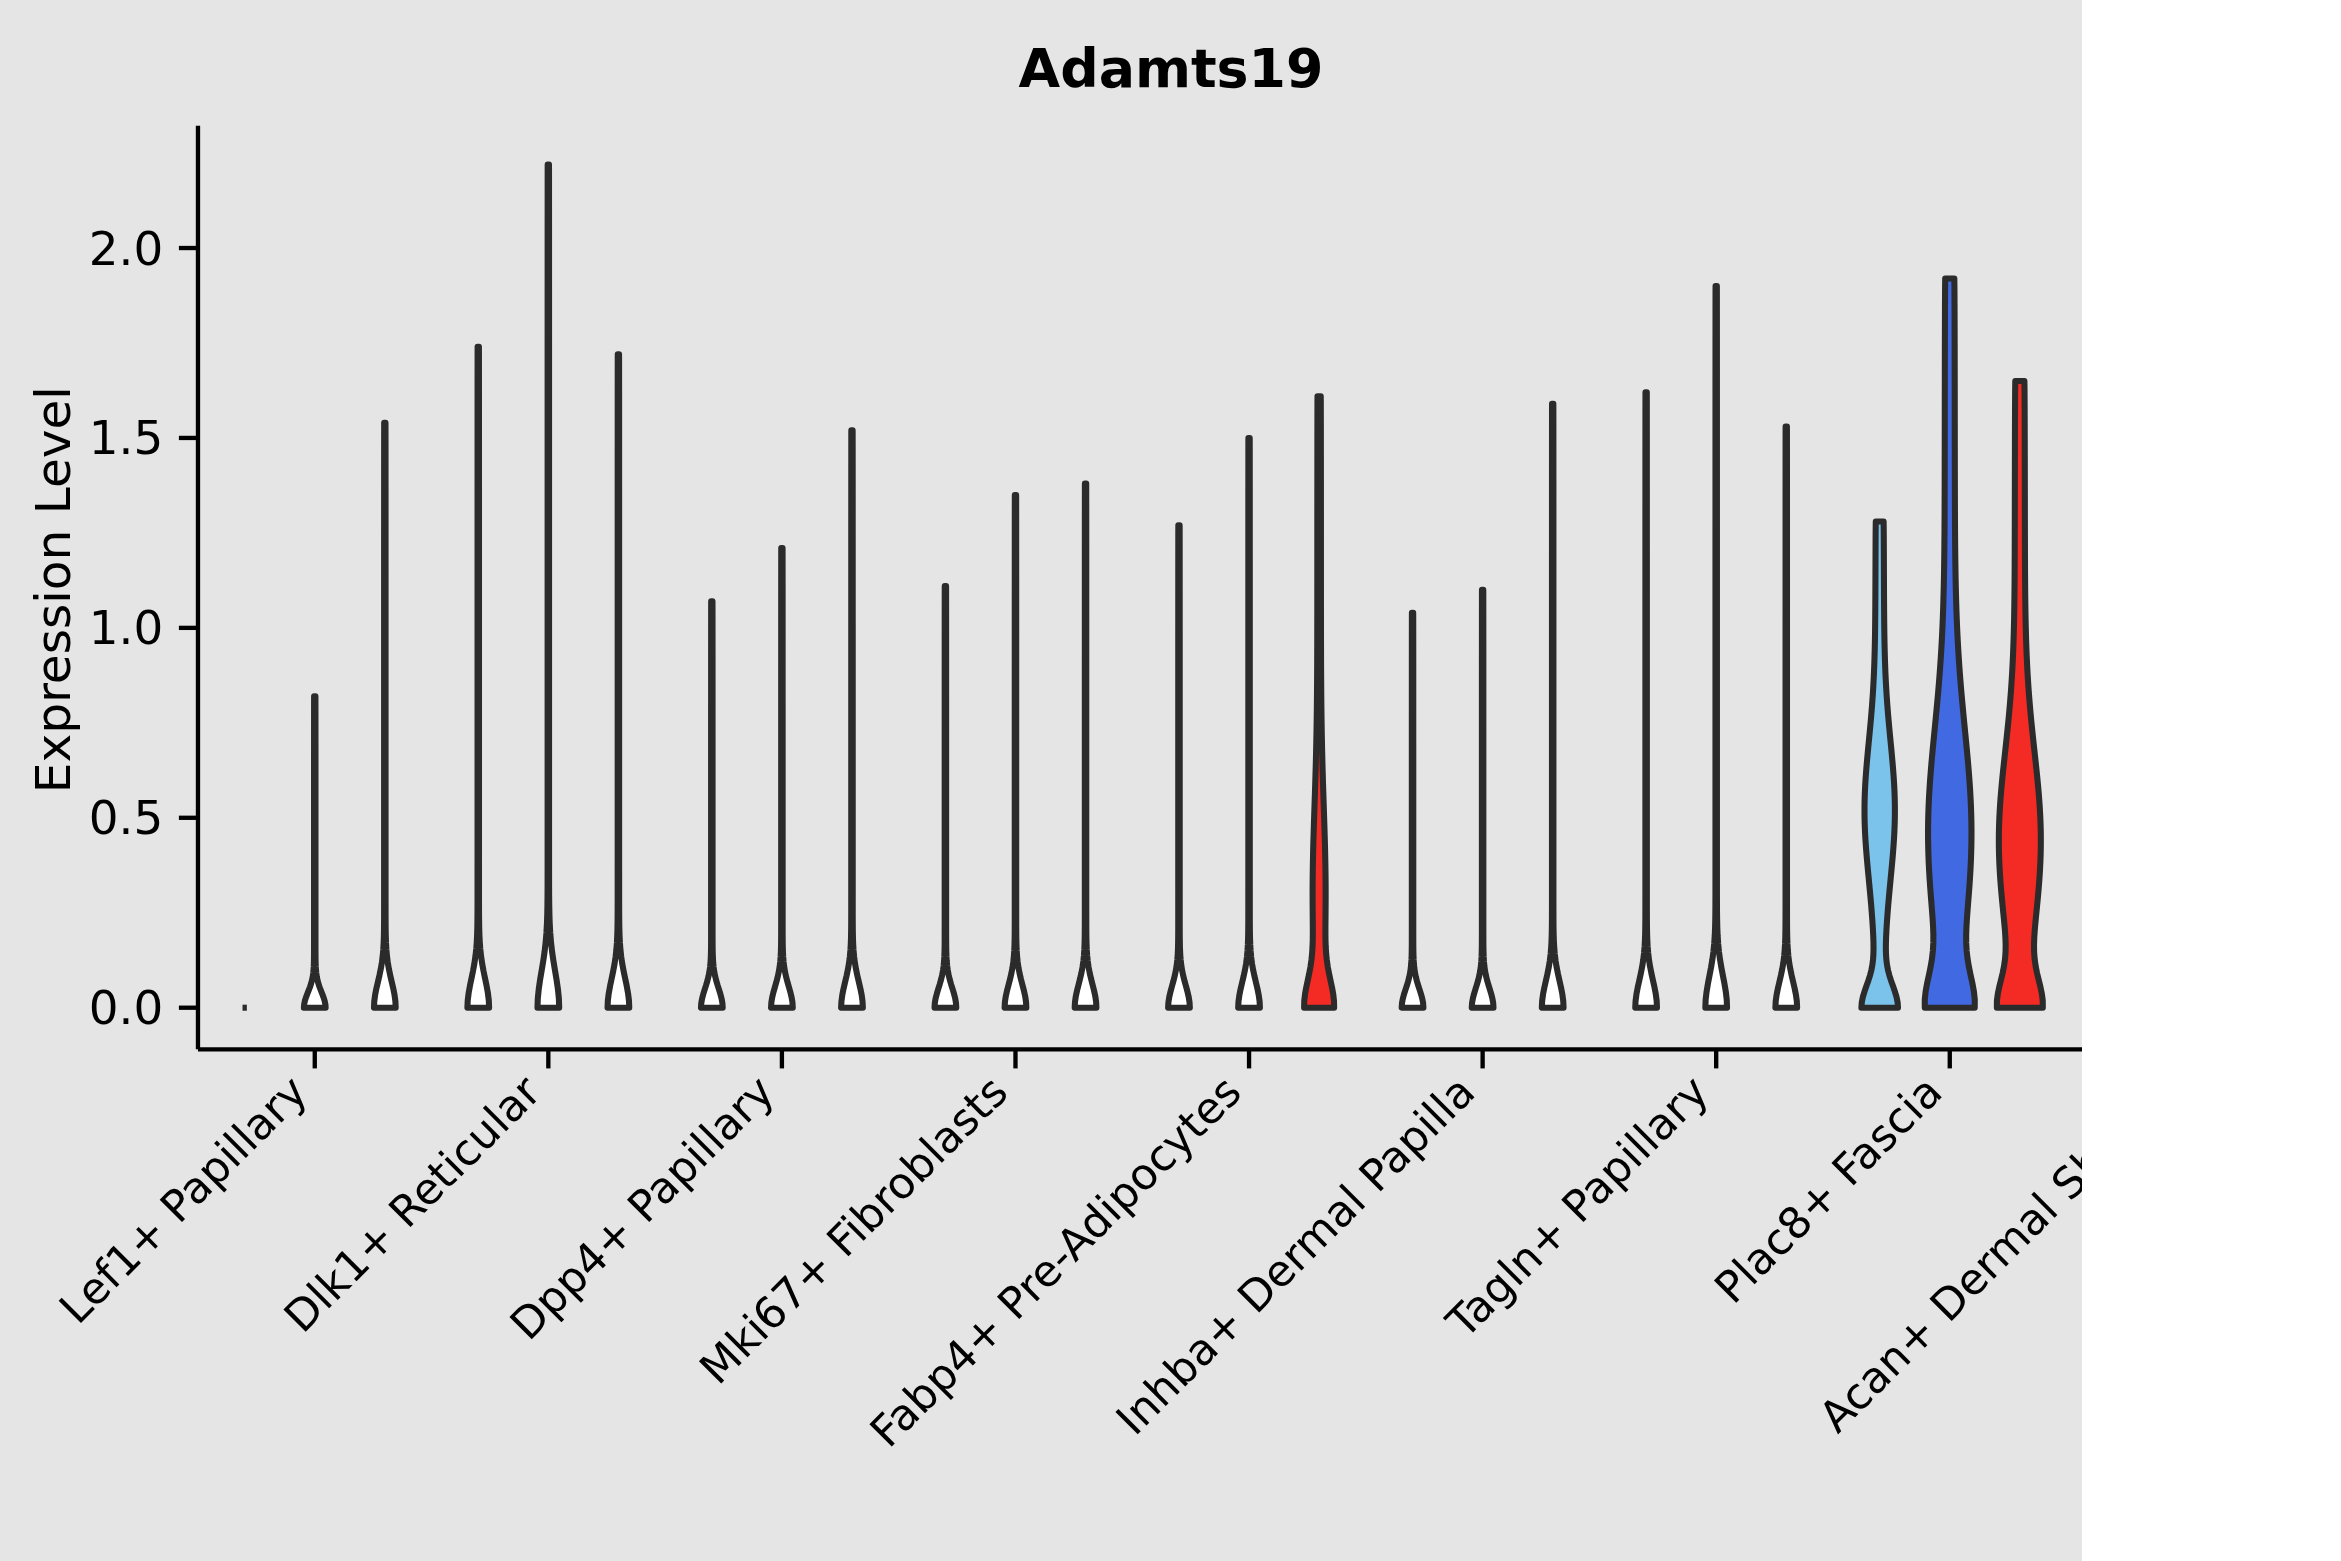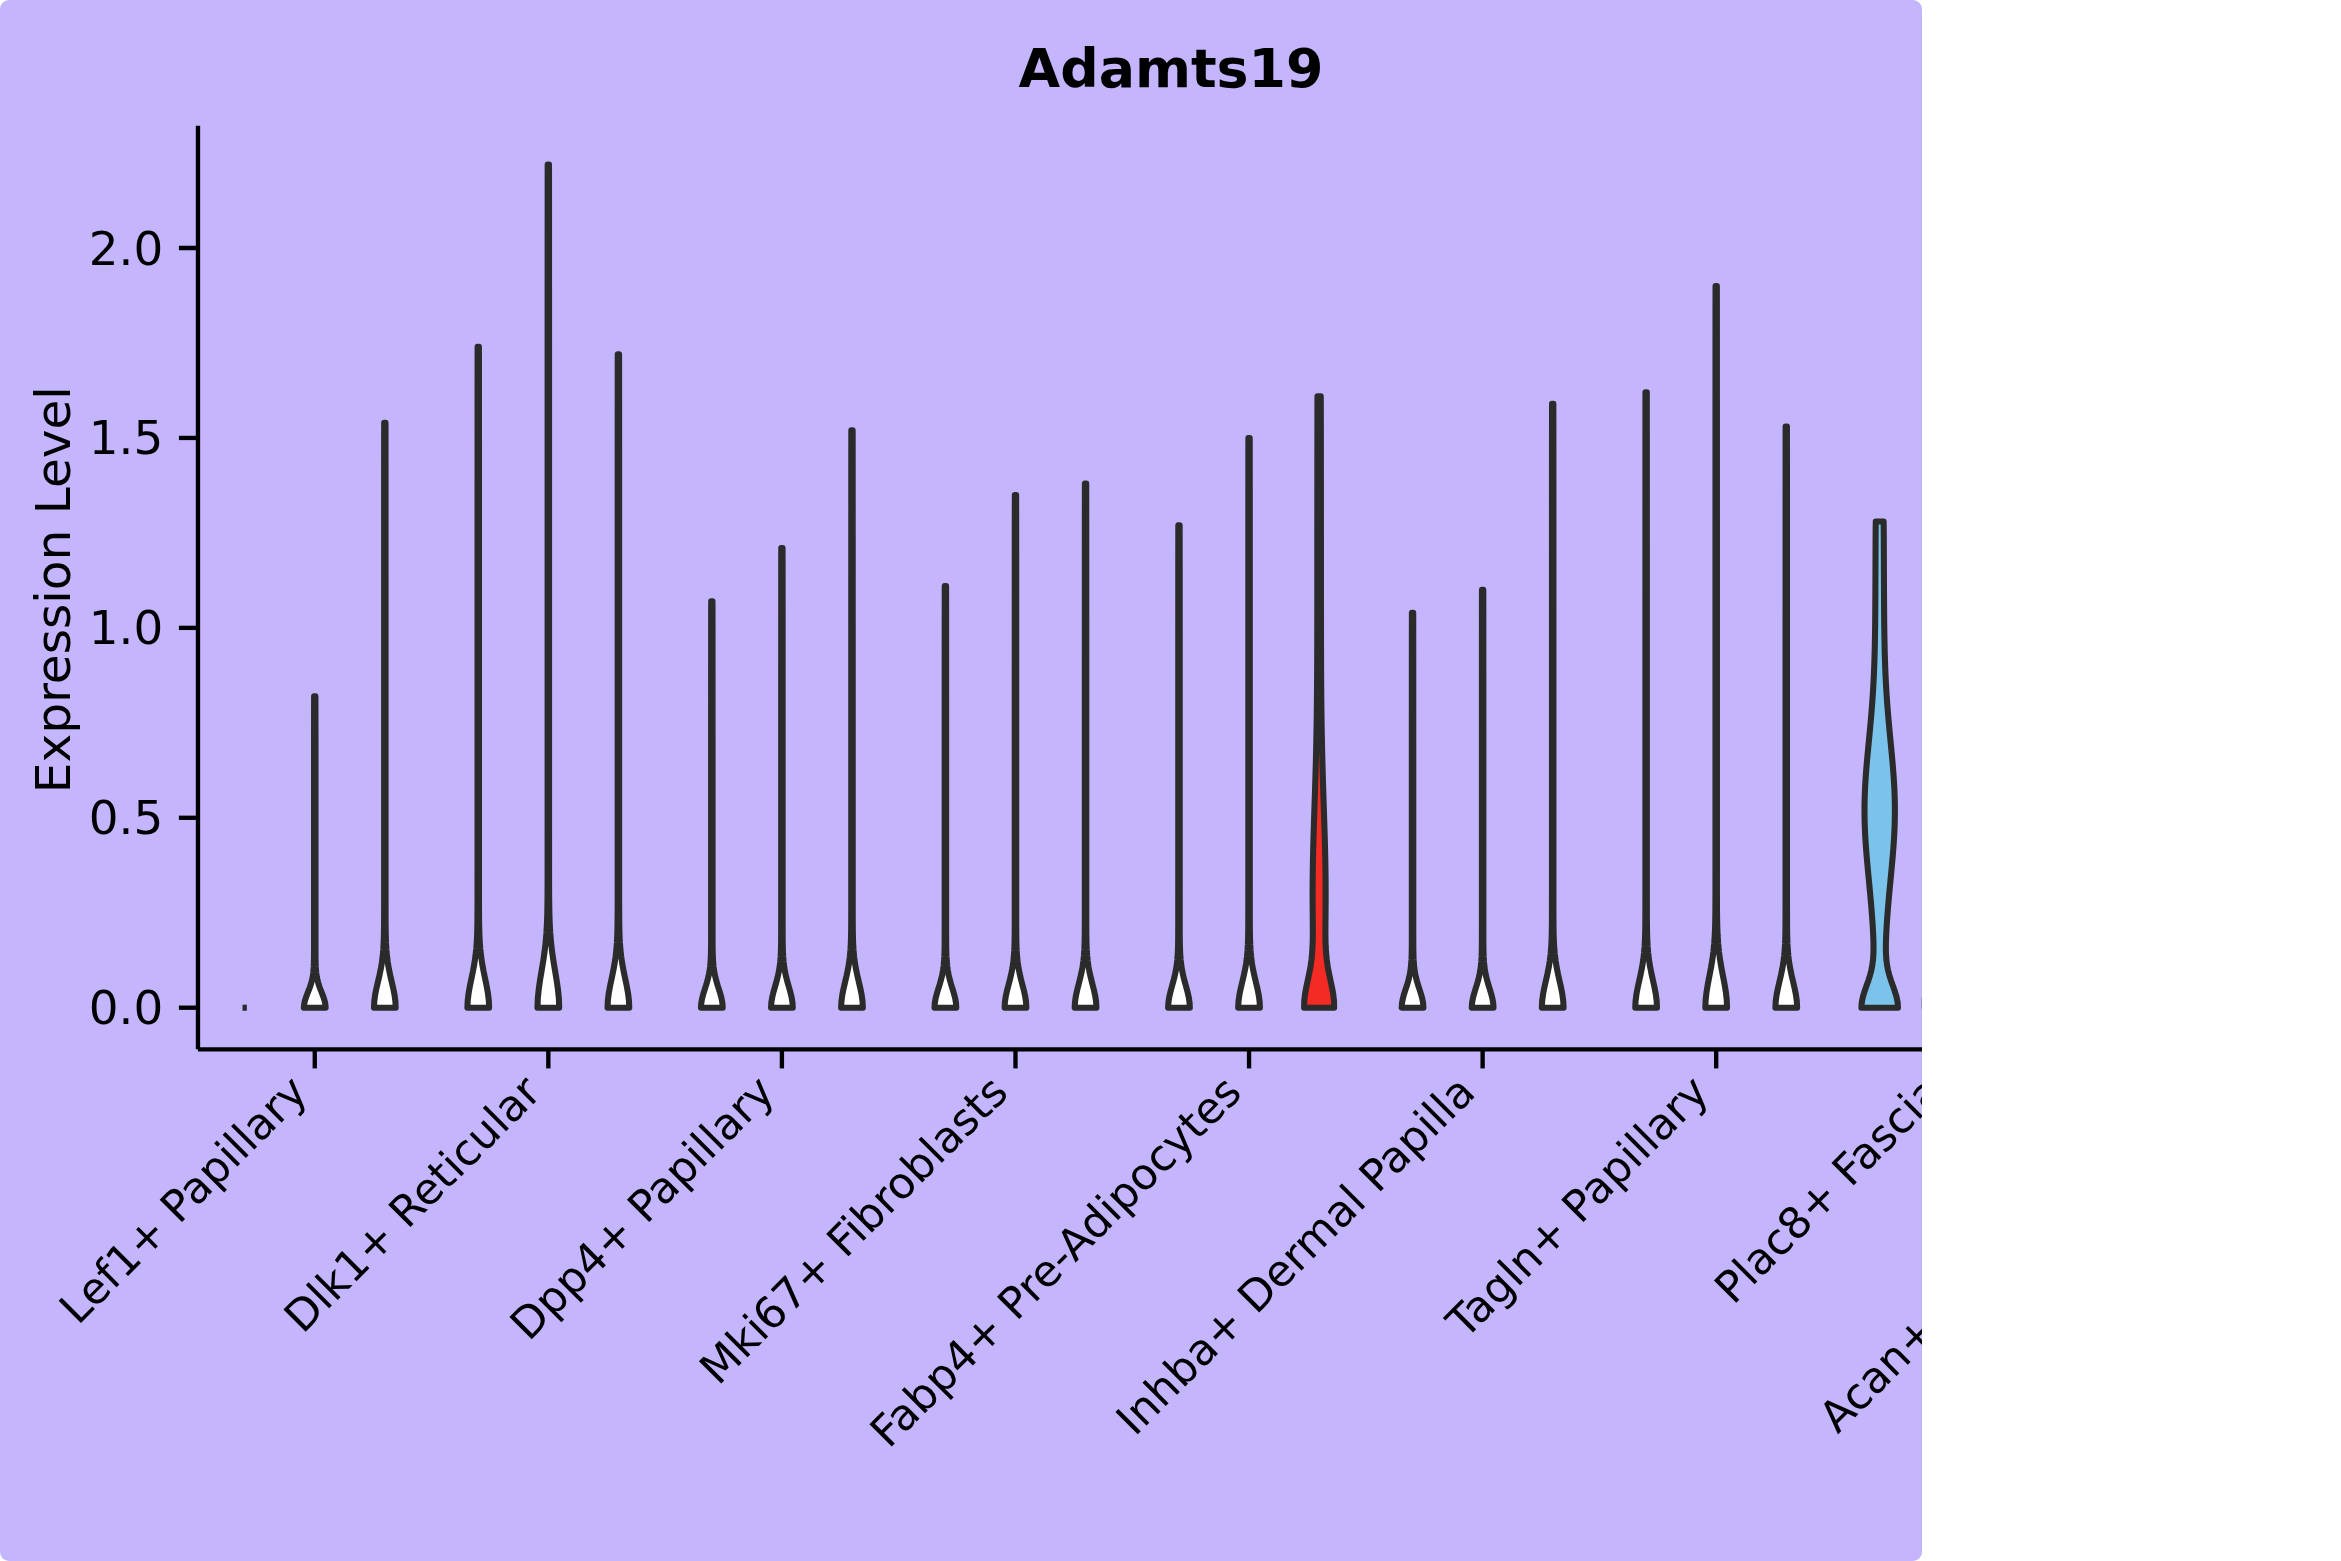--- a/index.html
+++ b/index.html
@@ -2,26 +2,25 @@
 <html style="font-size:14px"><head>
 <meta charset="utf-8">
 <style>
   html, body {
     margin: 0;
     padding: 0;
     background: #ffffff;
   }
   #root {
     position: relative;
-    width: 1922px;
+    width: 2082px;
     height: 1561px;
-    background: #c4b5fd;
+    background: #e5e5e5;
     font-family: "DejaVu Sans", sans-serif;
     overflow: hidden;
-    border-radius: 9px;
   }
   #plot-svg {
     position: absolute;
     left: 0;
     top: 0;
     width: 2342px;
     height: 1561px;
     display: block;
   }
   .chart-title {

